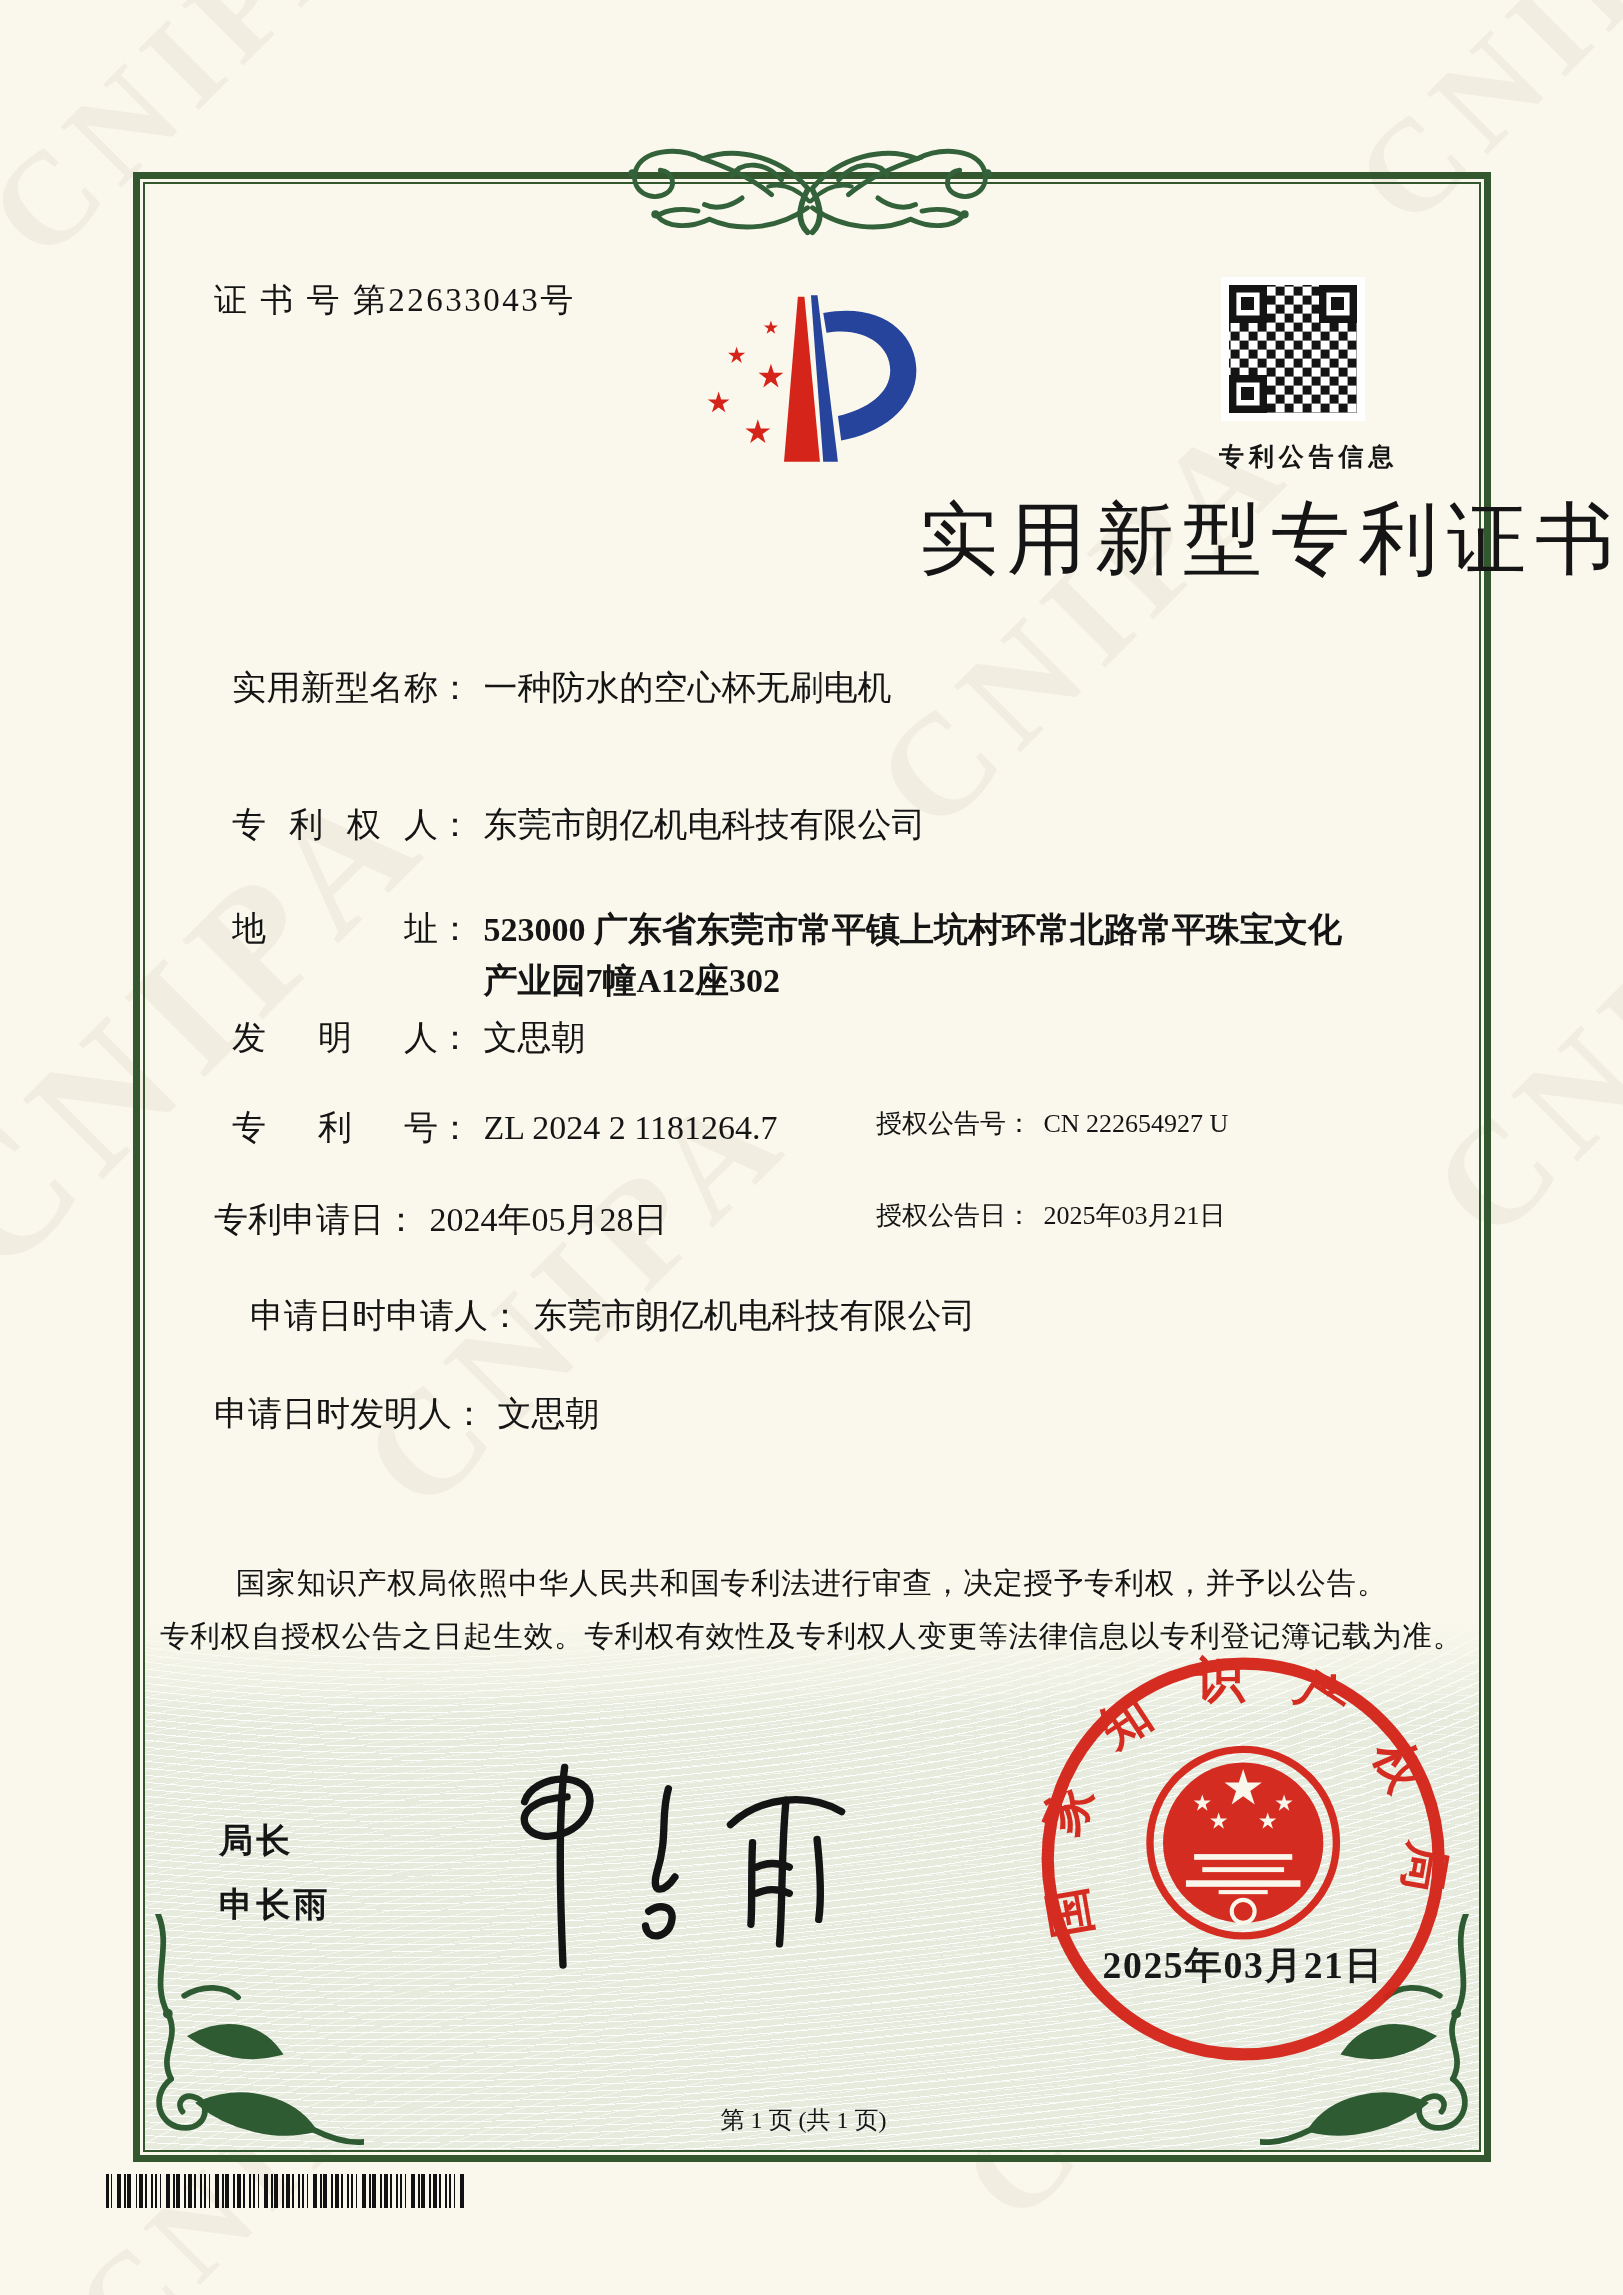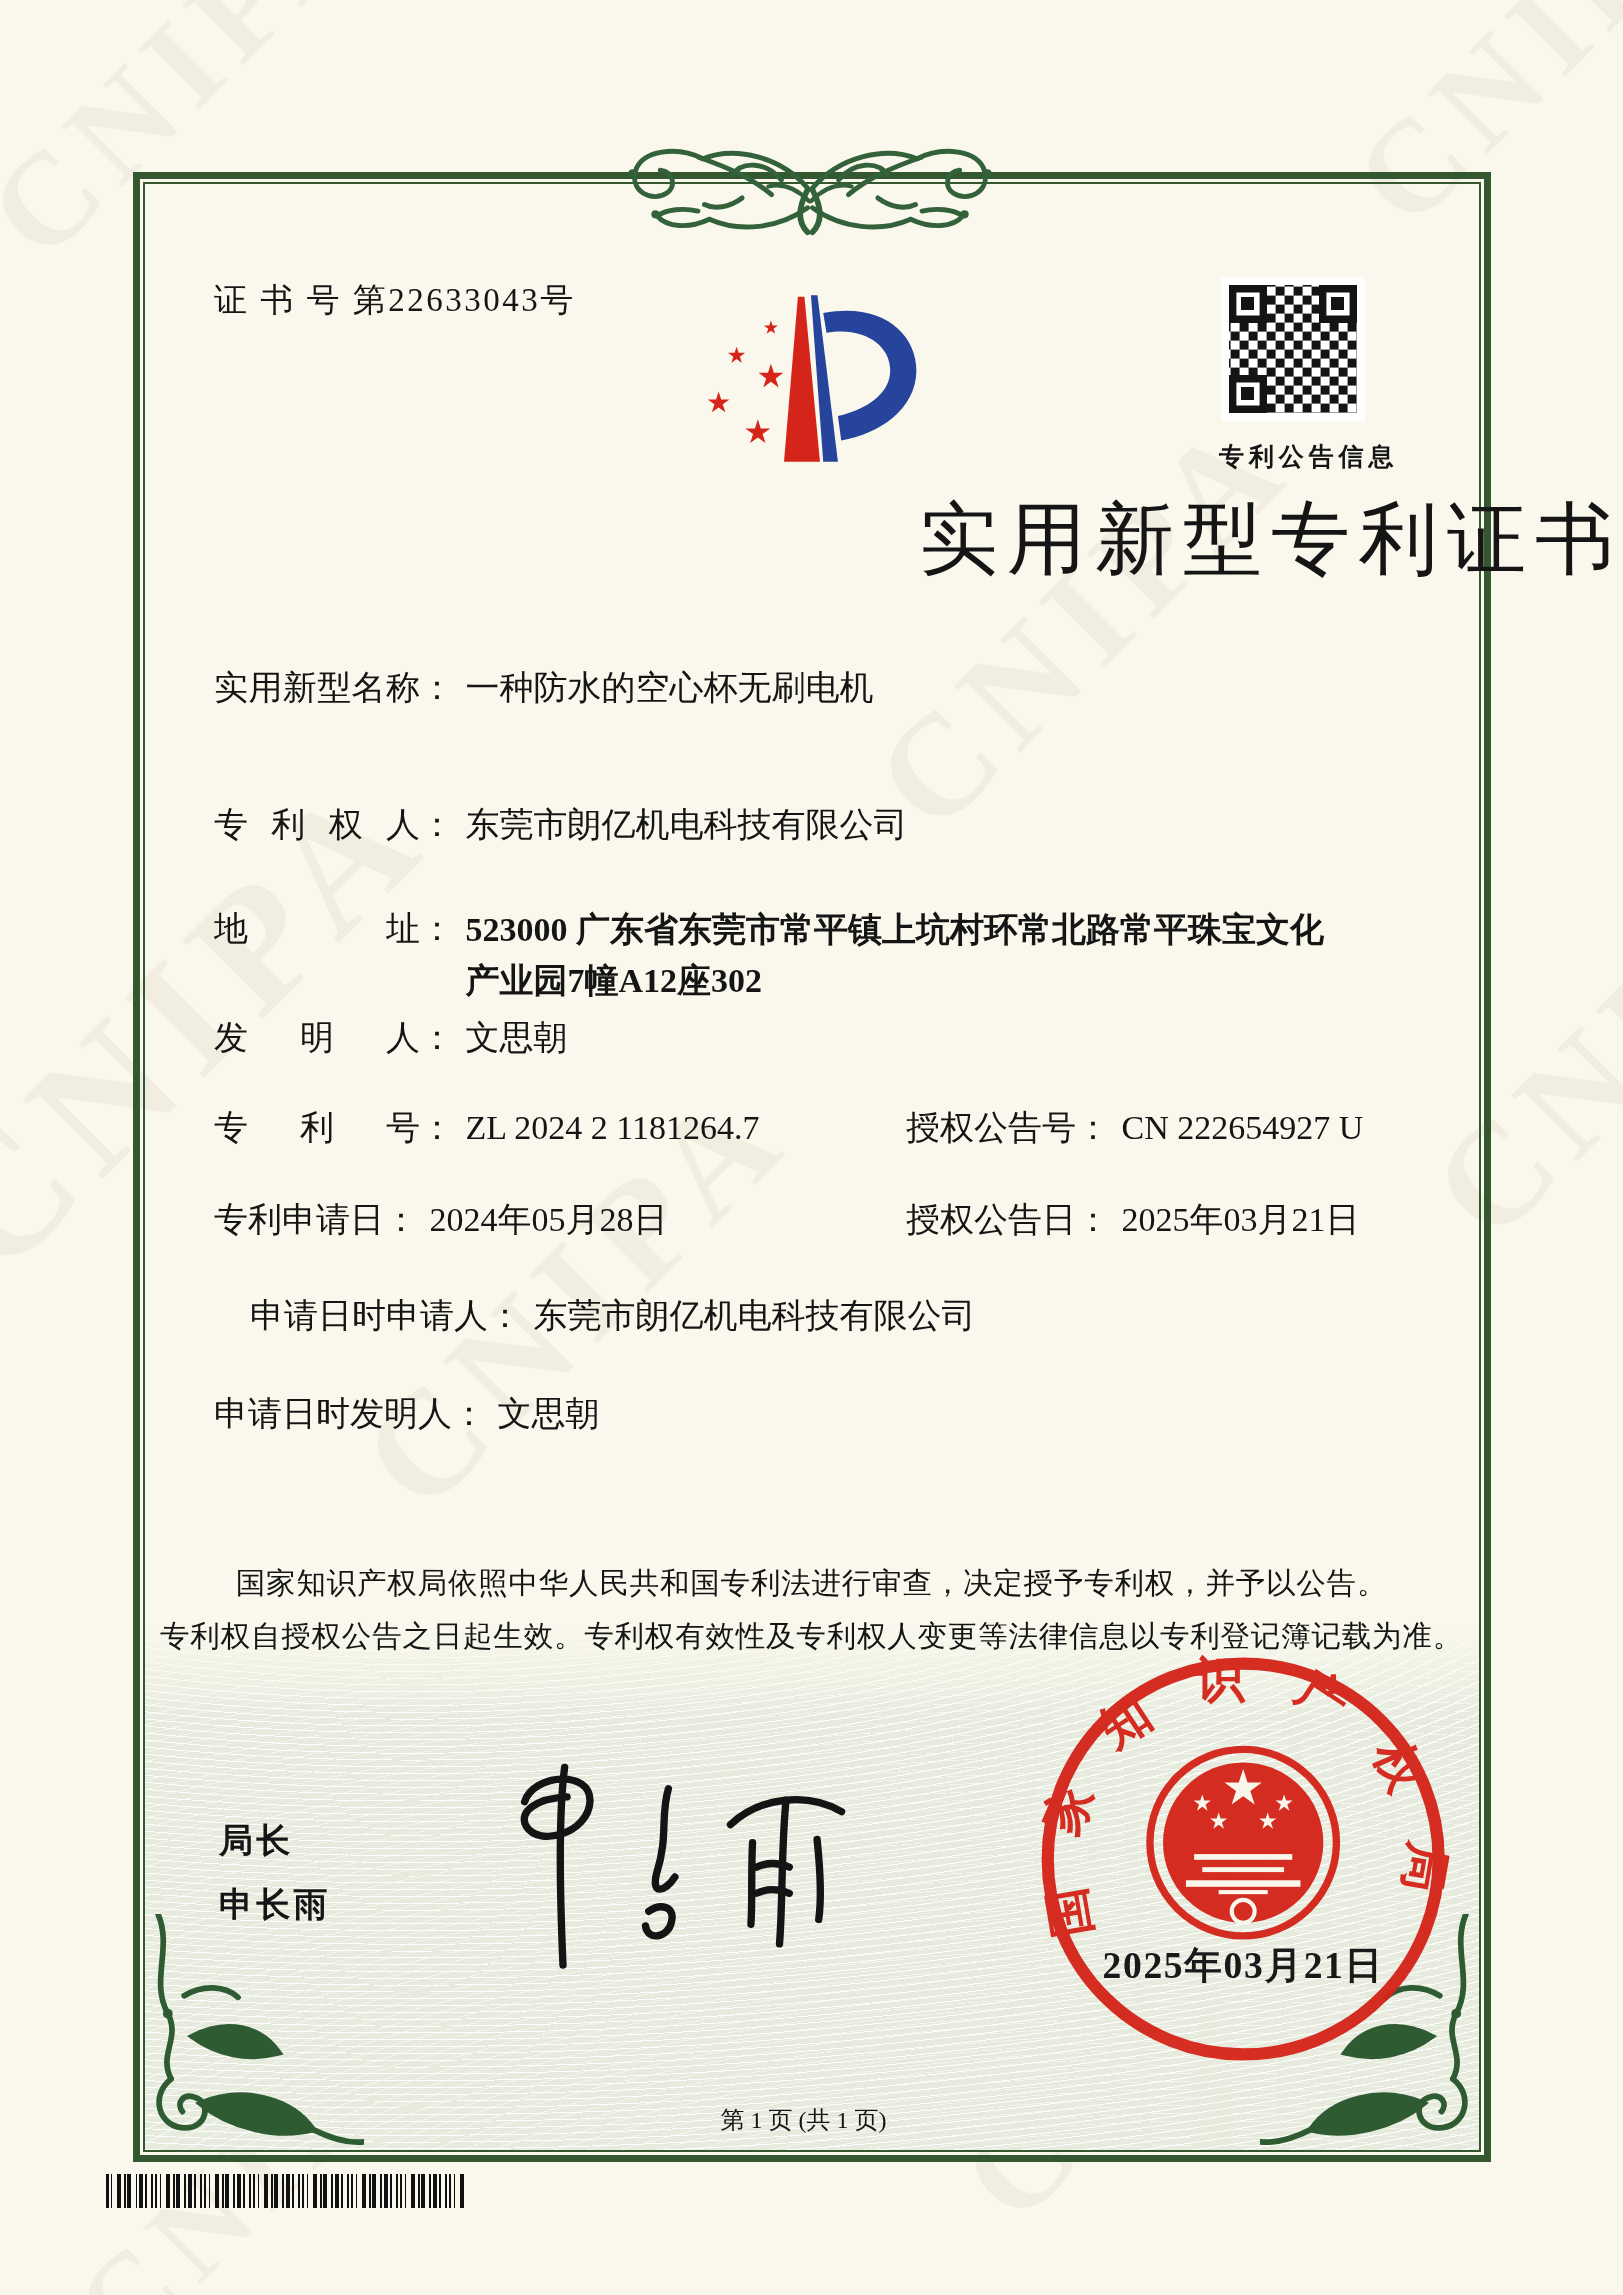--- a/index.html
+++ b/index.html
@@ -64,23 +64,23 @@
     background-size:18px 18px;
     background-position:1.6px 1.6px;
     outline:8.2px solid #fff;
   }
   .finder{position:absolute;width:38px;height:38px;background:#fff;box-shadow:inset 0 0 0 7.4px #141414;}
   .finder>i{position:absolute;left:12.3px;top:12.3px;width:13px;height:13px;background:#141414;}
   .f-tl{left:0;top:0;} .f-tr{right:0;top:0;} .f-bl{left:0;bottom:0;}
   .qr-label{margin-top:27px;font-size:25px;font-weight:bold;letter-spacing:4.9px;white-space:nowrap;text-align:center;}
   
   .row{position:absolute;left:214px;font-size:34px;line-height:1;white-space:nowrap;z-index:3;}
-  .row-r{position:absolute;left:906px;font-size:34px;line-height:1;white-space:nowrap;z-index:3;}
+  .row-r{position:absolute;left:876px;font-size:26px;line-height:1;white-space:nowrap;z-index:3;}
   .flabel{display:inline-block;vertical-align:top;}
-  .w6{width:206px;text-align:justify;text-align-last:justify;}
+  .w6{width:206px;text-align:justify;text-align-last:justify;margin-left:18px;}
   .colon{display:inline-block;vertical-align:top;}
   .fvalue{display:inline-block;vertical-align:top;margin-left:11.5px;}
   .addr-val{white-space:normal;width:953px;line-height:51px;margin-top:-8.2px;font-weight:bold;}
   
   .legal{left:0;right:0;text-align:center;font-size:29.5px;letter-spacing:0.8px;z-index:3;white-space:nowrap;}
   
   .sign-label{left:219px;font-size:34px;font-weight:bold;z-index:3;
     font-family:"Liberation Sans","DejaVu Sans",sans-serif;letter-spacing:3.3px;}
   .sig-svg{left:487px;top:1751px;z-index:3;}
   

